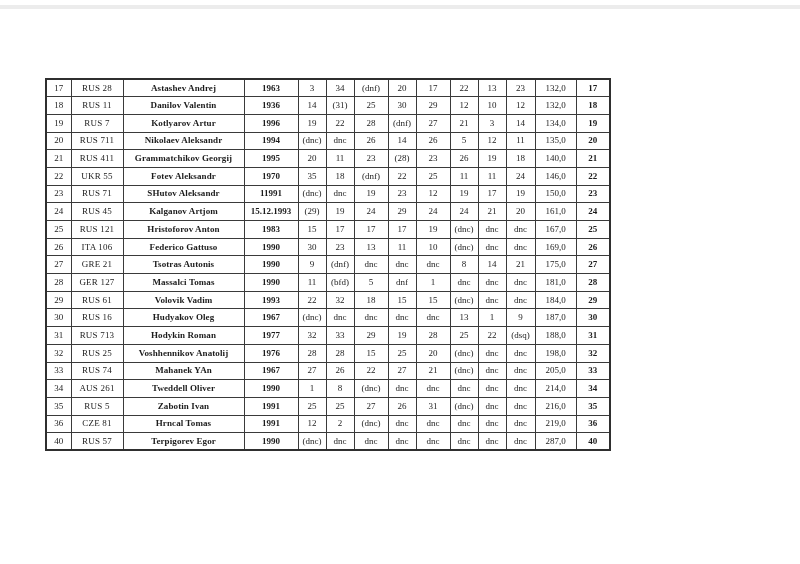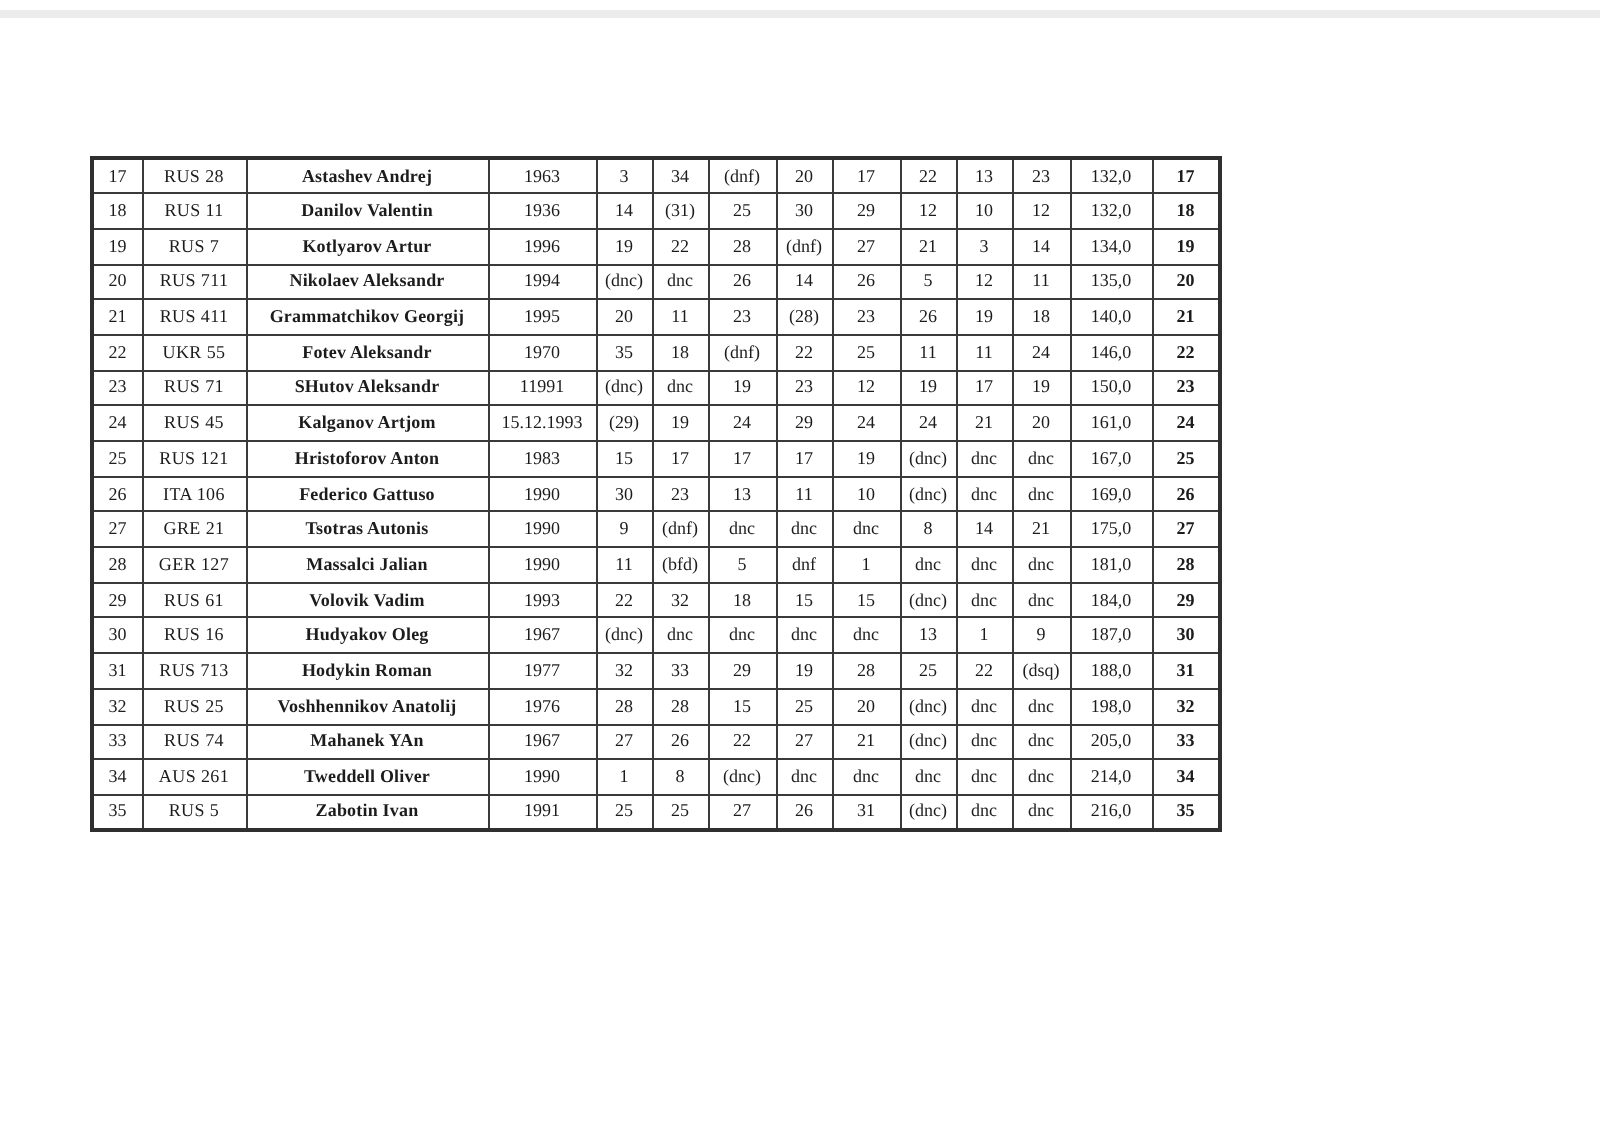--- a/index.html
+++ b/index.html
@@ -44,21 +44,21 @@
   }
   td.c-rank  { font-size: 8.5px; }
   td.c-sail  { font-size: 8.5px; letter-spacing: 0.2px; }
   td.c-name  {
     text-align: left;
     padding-left: 5px;
     font-weight: bold;
     font-size: 9px;
     letter-spacing: 0.1px;
   }
-  td.c-year  { font-size: 8.5px; }
+  td.c-year  { font-size: 8.5px; font-weight: bold; }
   td.c-race  { font-size: 8.5px; }
   td.c-total { font-size: 8.5px; }
   td.c-final { font-weight: bold; font-size: 9px; }
 </style>
 </head>
 <body>
 
 <div class="page">
   <div class="scan-strip"></div>
 
@@ -252,21 +252,21 @@
           <td class="c-race">dnc</td>
           <td class="c-race">8</td>
           <td class="c-race">14</td>
           <td class="c-race">21</td>
           <td class="c-total">175,0</td>
           <td class="c-final">27</td>
         </tr>
         <tr>
           <td class="c-rank">28</td>
           <td class="c-sail">GER 127</td>
-          <td class="c-name">Massalci Jalian</td>
+          <td class="c-name">Massalci Tomas</td>
           <td class="c-year">1990</td>
           <td class="c-race">11</td>
           <td class="c-race">(bfd)</td>
           <td class="c-race">5</td>
           <td class="c-race">dnf</td>
           <td class="c-race">1</td>
           <td class="c-race">dnc</td>
           <td class="c-race">dnc</td>
           <td class="c-race">dnc</td>
           <td class="c-total">181,0</td>
@@ -377,15 +377,47 @@
           <td class="c-race">25</td>
           <td class="c-race">27</td>
           <td class="c-race">26</td>
           <td class="c-race">31</td>
           <td class="c-race">(dnc)</td>
           <td class="c-race">dnc</td>
           <td class="c-race">dnc</td>
           <td class="c-total">216,0</td>
           <td class="c-final">35</td>
         </tr>
+        <tr>
+          <td class="c-rank">36</td>
+          <td class="c-sail">CZE 81</td>
+          <td class="c-name">Hrncal Tomas</td>
+          <td class="c-year">1991</td>
+          <td class="c-race">12</td>
+          <td class="c-race">2</td>
+          <td class="c-race">(dnc)</td>
+          <td class="c-race">dnc</td>
+          <td class="c-race">dnc</td>
+          <td class="c-race">dnc</td>
+          <td class="c-race">dnc</td>
+          <td class="c-race">dnc</td>
+          <td class="c-total">219,0</td>
+          <td class="c-final">36</td>
+        </tr>
+        <tr>
+          <td class="c-rank">40</td>
+          <td class="c-sail">RUS 57</td>
+          <td class="c-name">Terpigorev Egor</td>
+          <td class="c-year">1990</td>
+          <td class="c-race">(dnc)</td>
+          <td class="c-race">dnc</td>
+          <td class="c-race">dnc</td>
+          <td class="c-race">dnc</td>
+          <td class="c-race">dnc</td>
+          <td class="c-race">dnc</td>
+          <td class="c-race">dnc</td>
+          <td class="c-race">dnc</td>
+          <td class="c-total">287,0</td>
+          <td class="c-final">40</td>
+        </tr>
       </tbody>
   </table>
 </div>
 
 </body></html>

